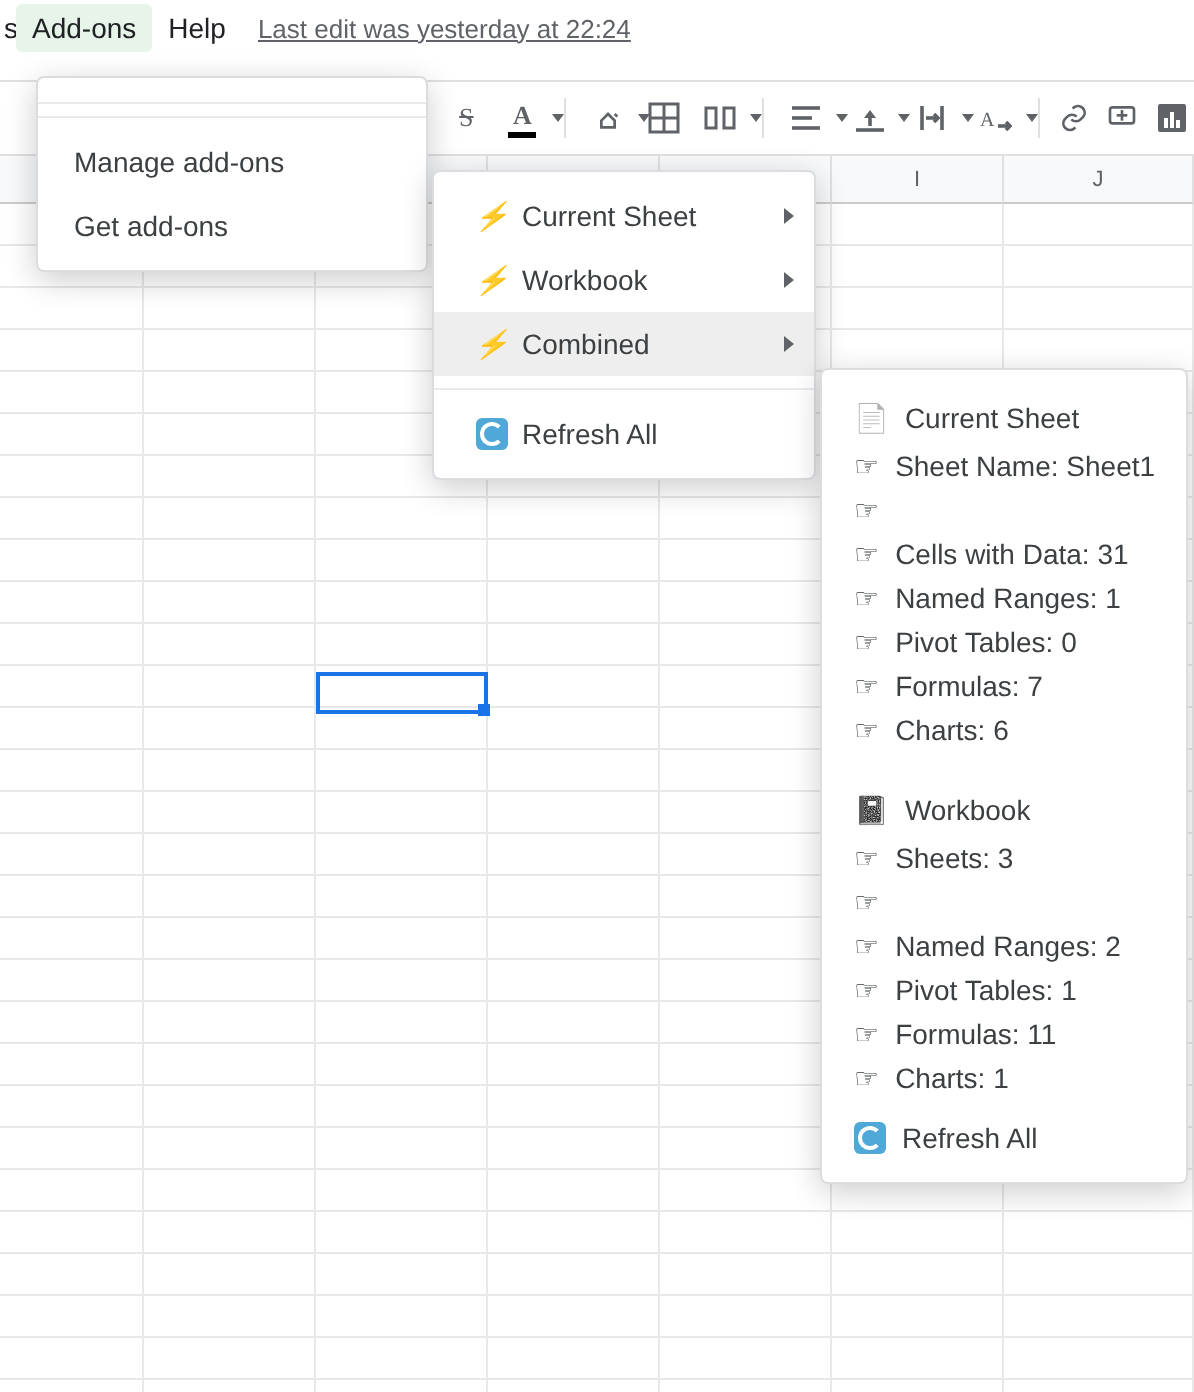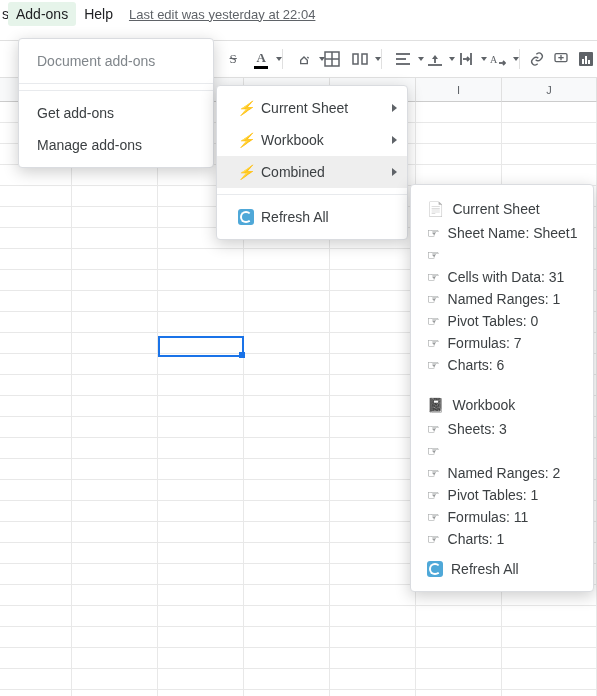--- a/index.html
+++ b/index.html
@@ -177,21 +177,21 @@
   .pointer { font-size:14px; }
   .sheet-ico, .book-ico { font-size:14px; filter:grayscale(1); }
 </style>
 </head>
 <body>
 
 <div class="menubar">
   <span class="stub">s</span>
   <span class="menu-item active">Add-ons</span>
   <span class="menu-item">Help</span>
-  <span class="last-edit">Last edit was yesterday at 22:04</span>
+  <span class="last-edit">Last edit was yesterday at 22:24</span>
 </div>
 
 <div class="toolbar">
   <div class="tbtn">
       <span style="text-decoration:line-through;font-family:serif">S</span>
     </div>
   <div class="tbtn caret wide">
       <span class="text-color-underline">A</span>
     </div>
   <div class="sep"></div>
@@ -540,25 +540,24 @@
         <div class="cell" style="width: 86px;"></div>
         <div class="cell" style="width: 95px;"></div>
       </div>
     </div>
   <div class="selected-cell" style="top:258px; left:158px; width:86px; height:21px;">
     <div class="handle"></div>
   </div>
 </div>
 
 <div class="menu" style="top:38px; left:18px; width:196px;">
-  <div class="mi header">Document add-ons</div>
   <div class="divider"></div>
   <div class="divider"></div>
+  <div class="mi">Manage add-ons</div>
   <div class="mi">Get add-ons</div>
-  <div class="mi">Manage add-ons</div>
 </div>
 
 <div class="menu" style="top:85px; left:216px; width:192px;">
   <div class="mi">
     <span class="lefticon bolt">⚡</span>
     <span>Current Sheet</span>
     <span class="chev"></span>
   </div>
   <div class="mi">
     <span class="lefticon bolt">⚡</span>

